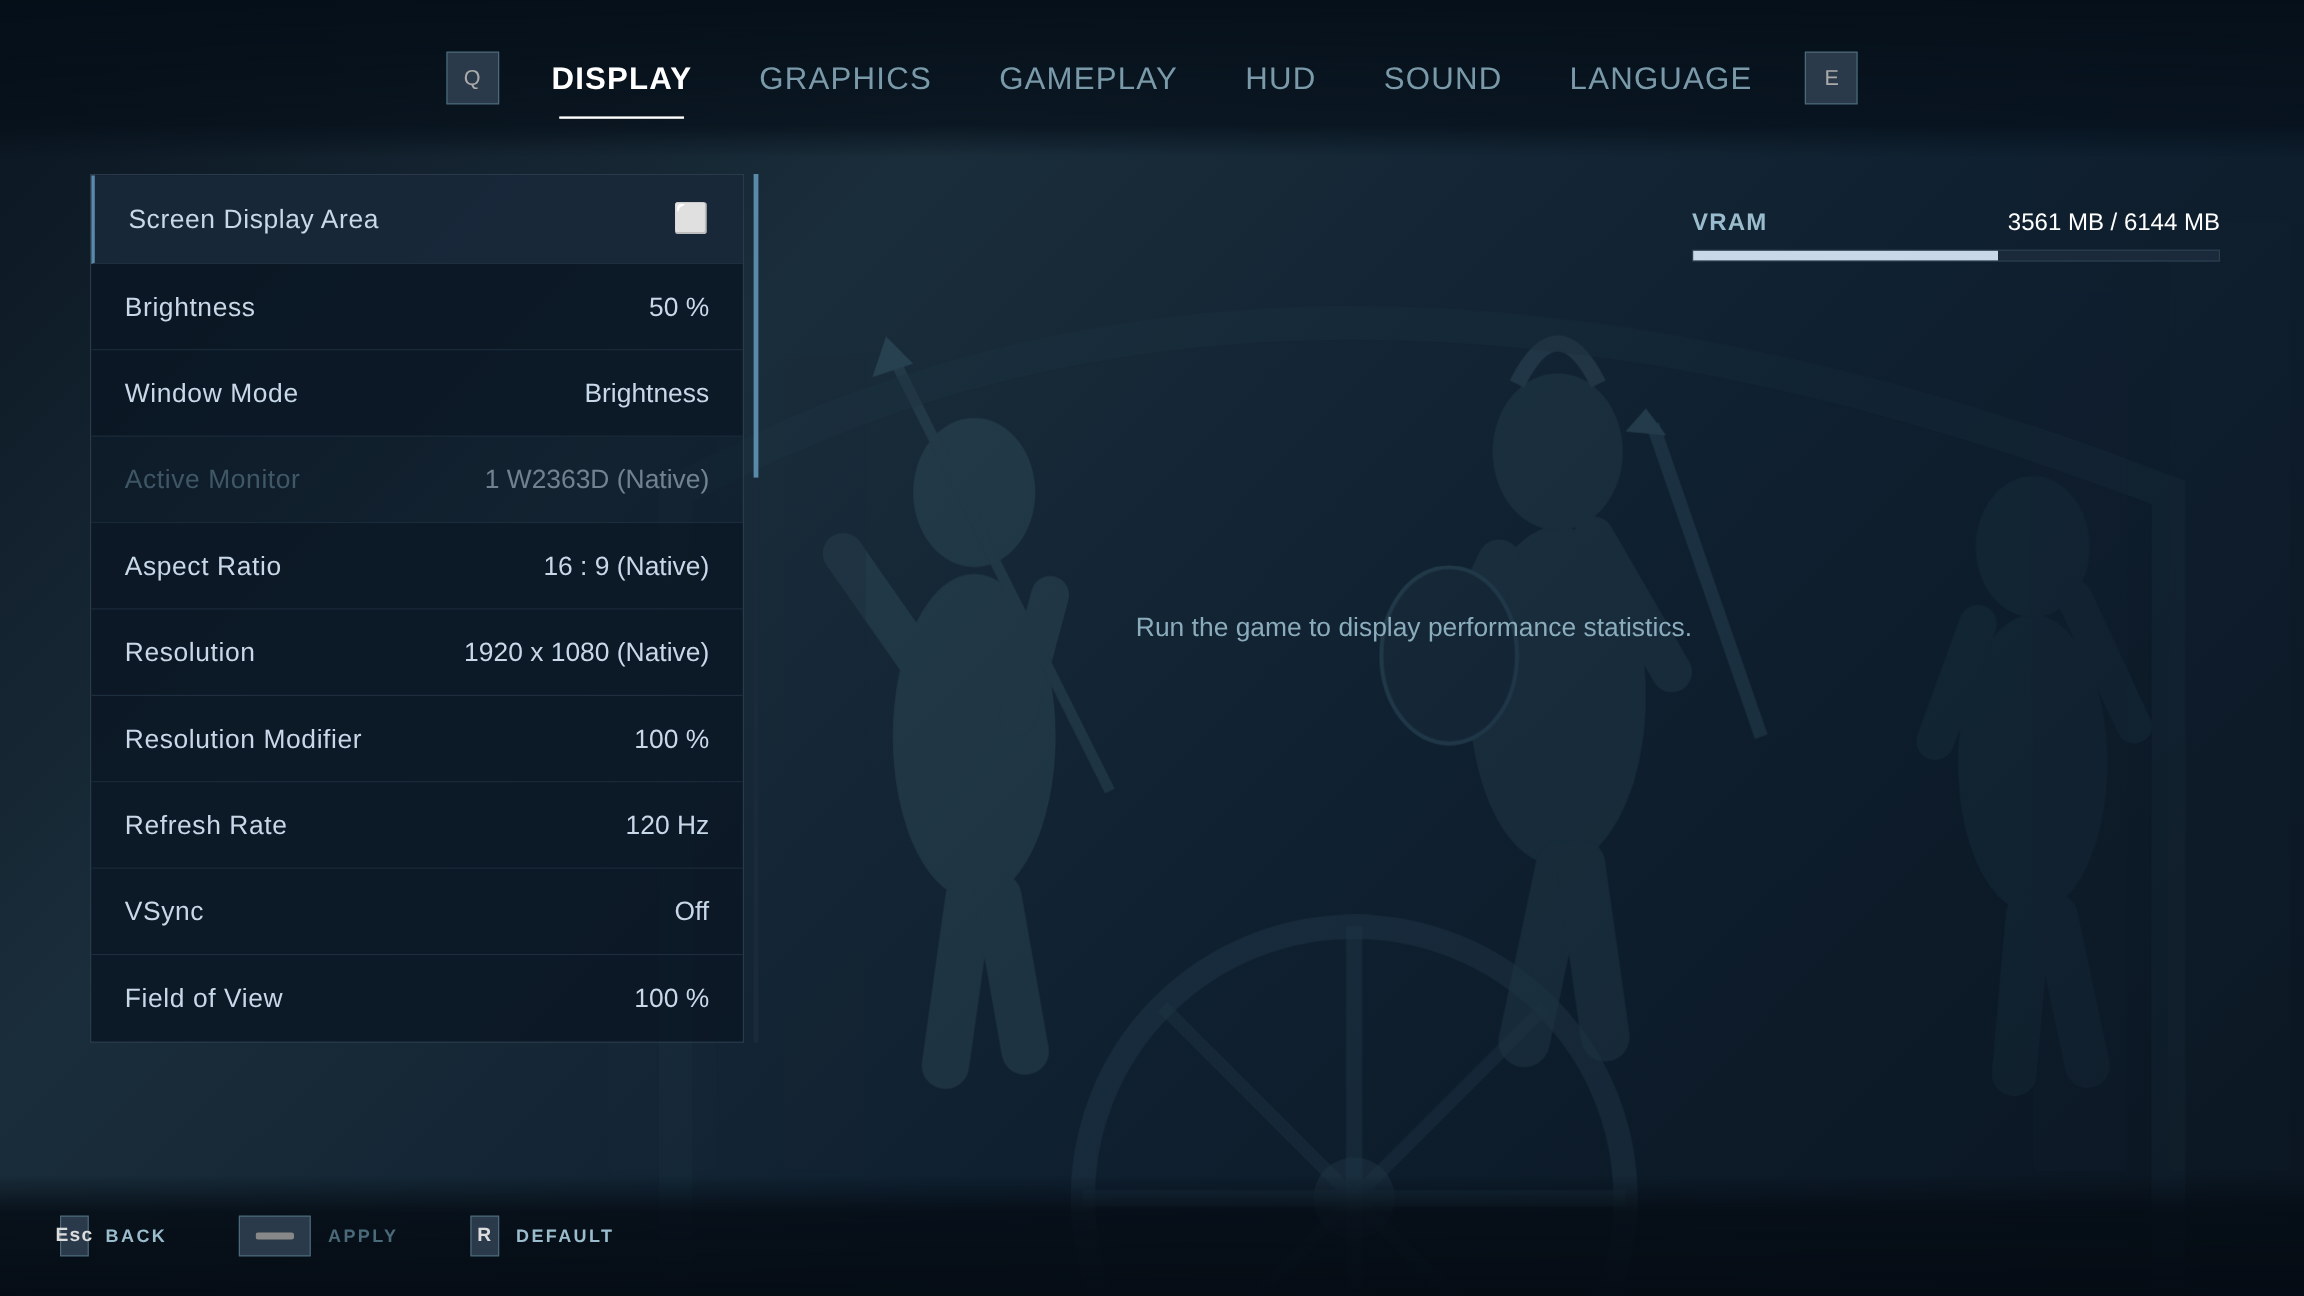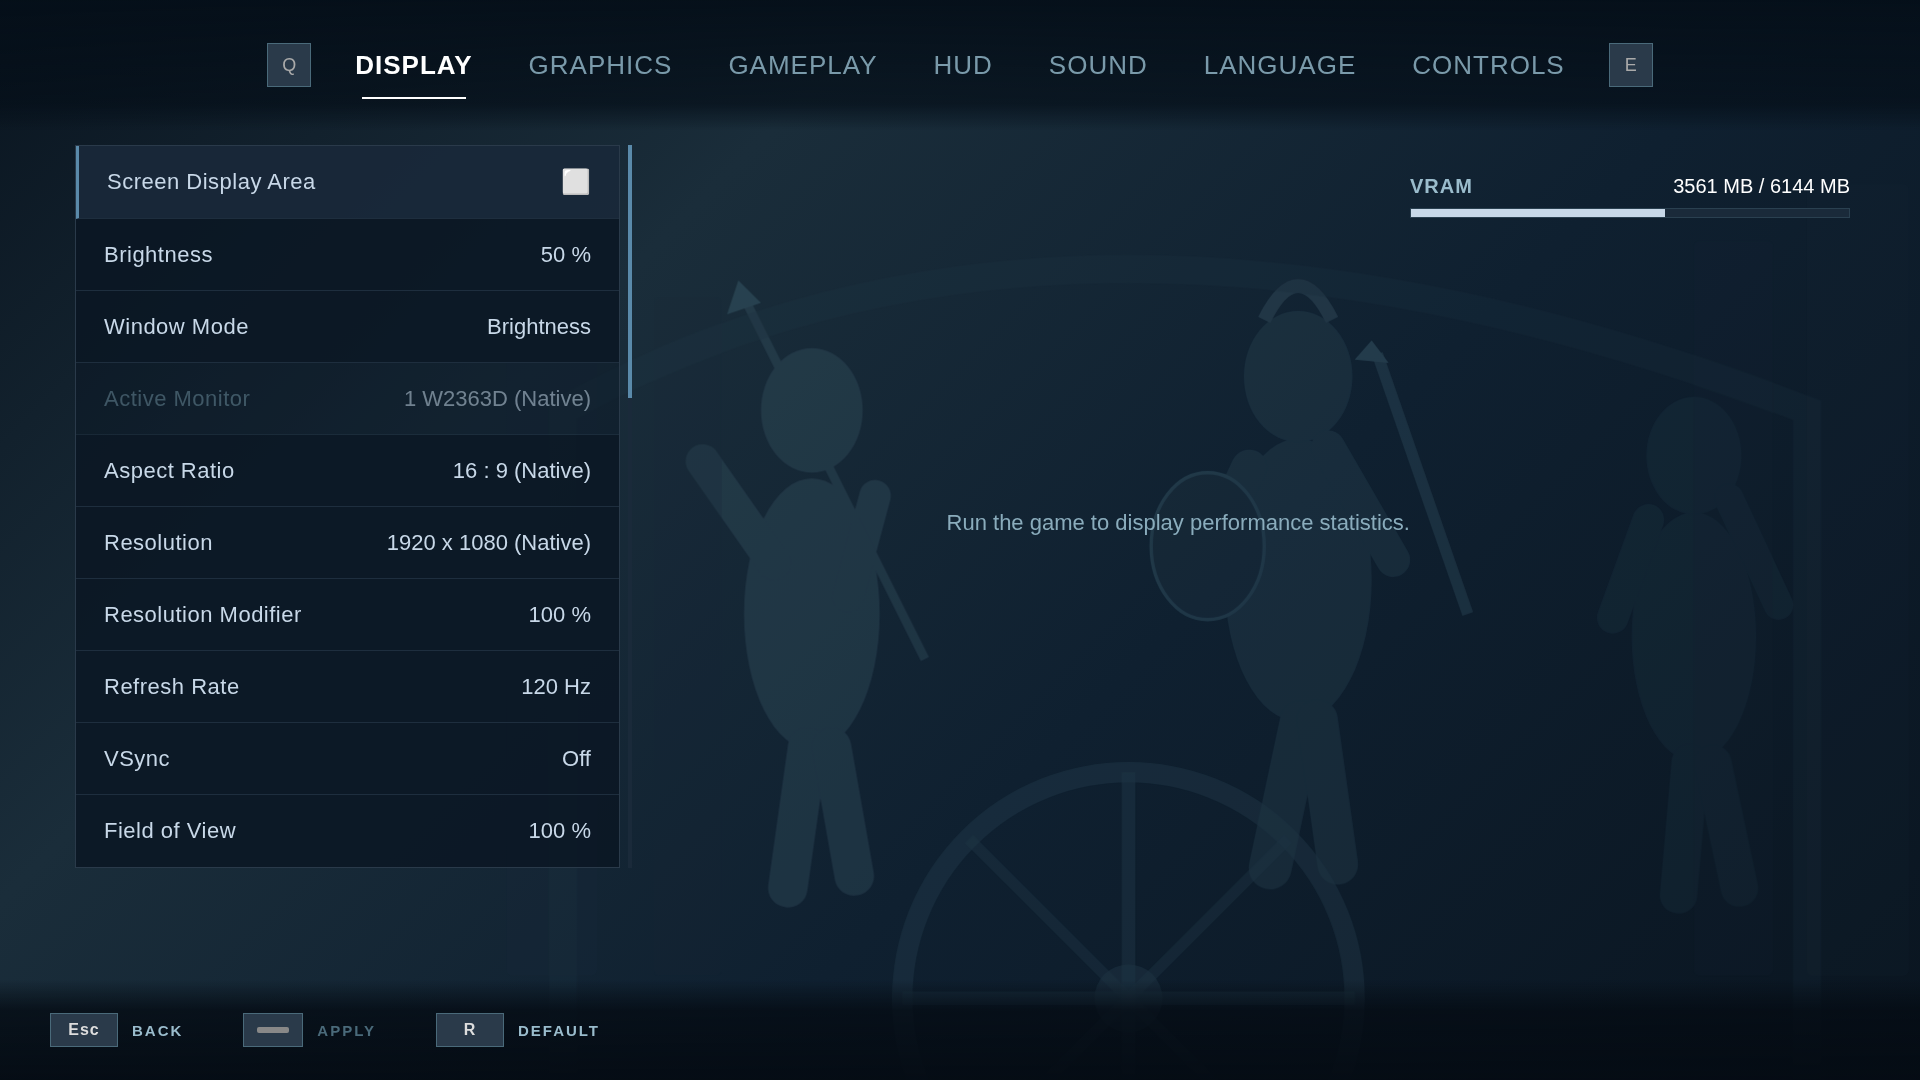--- a/index.html
+++ b/index.html
@@ -266,21 +266,21 @@
     }
 
     .bottom-btn {
       display: flex;
       align-items: center;
       gap: 14px;
       cursor: pointer;
     }
 
     .btn-key {
-      width: 68px;
+      width: 24px;
       height: 34px;
       background: #2a3a4a;
       border: 1px solid #4a6a7a;
       display: flex;
       align-items: center;
       justify-content: center;
       font-size: 16px;
       font-weight: 700;
       color: #ddd;
       letter-spacing: 1px;
@@ -373,21 +373,20 @@
 <nav class="top-nav">
   <div class="nav-items">
     <div class="nav-bracket left">Q</div>
 
     <div class="nav-tab active">Display</div>
     <div class="nav-tab">Graphics</div>
     <div class="nav-tab">Gameplay</div>
     <div class="nav-tab">HUD</div>
     <div class="nav-tab">Sound</div>
     <div class="nav-tab">Language</div>
-    <div class="nav-tab">Controls</div>
 
     <div class="nav-bracket right">E</div>
   </div>
 </nav>
 
 <div class="settings-panel">
   <div style="position: relative;">
     <ul class="settings-list">
 
       <li class="settings-item">

